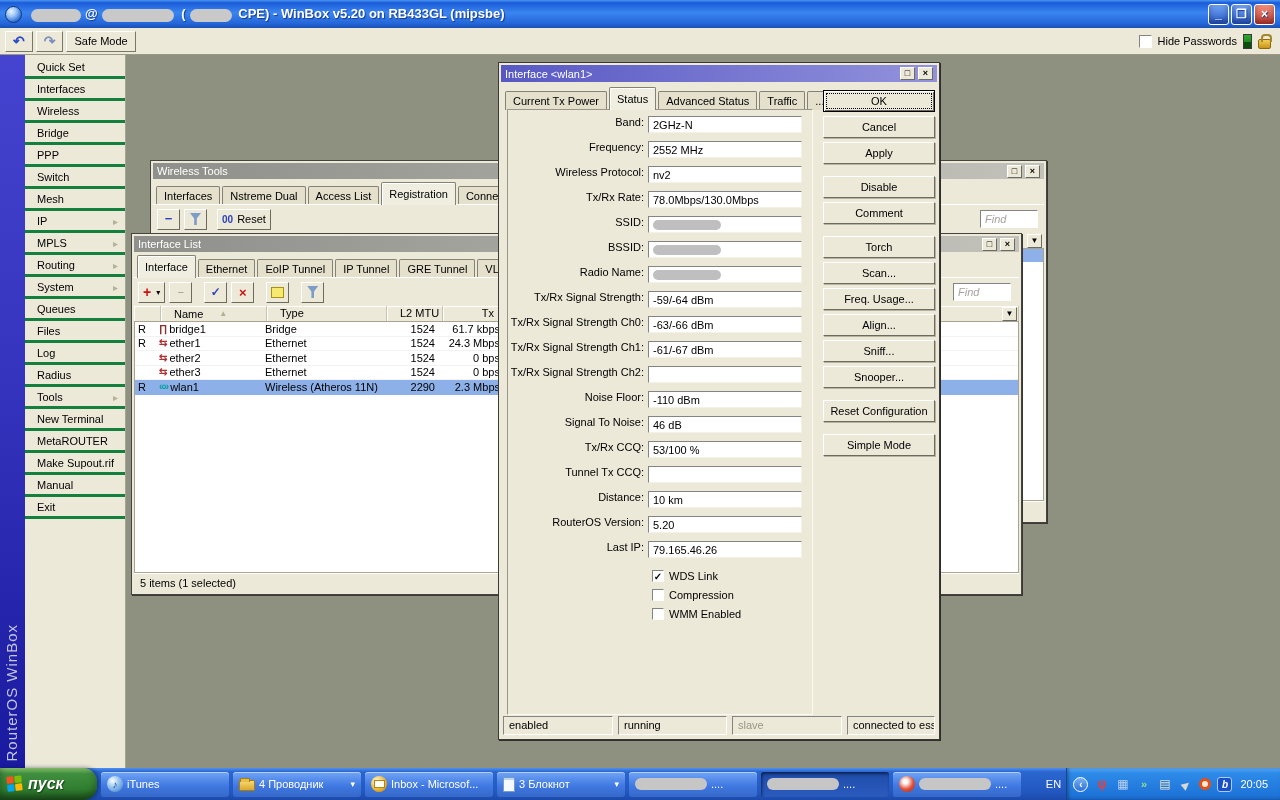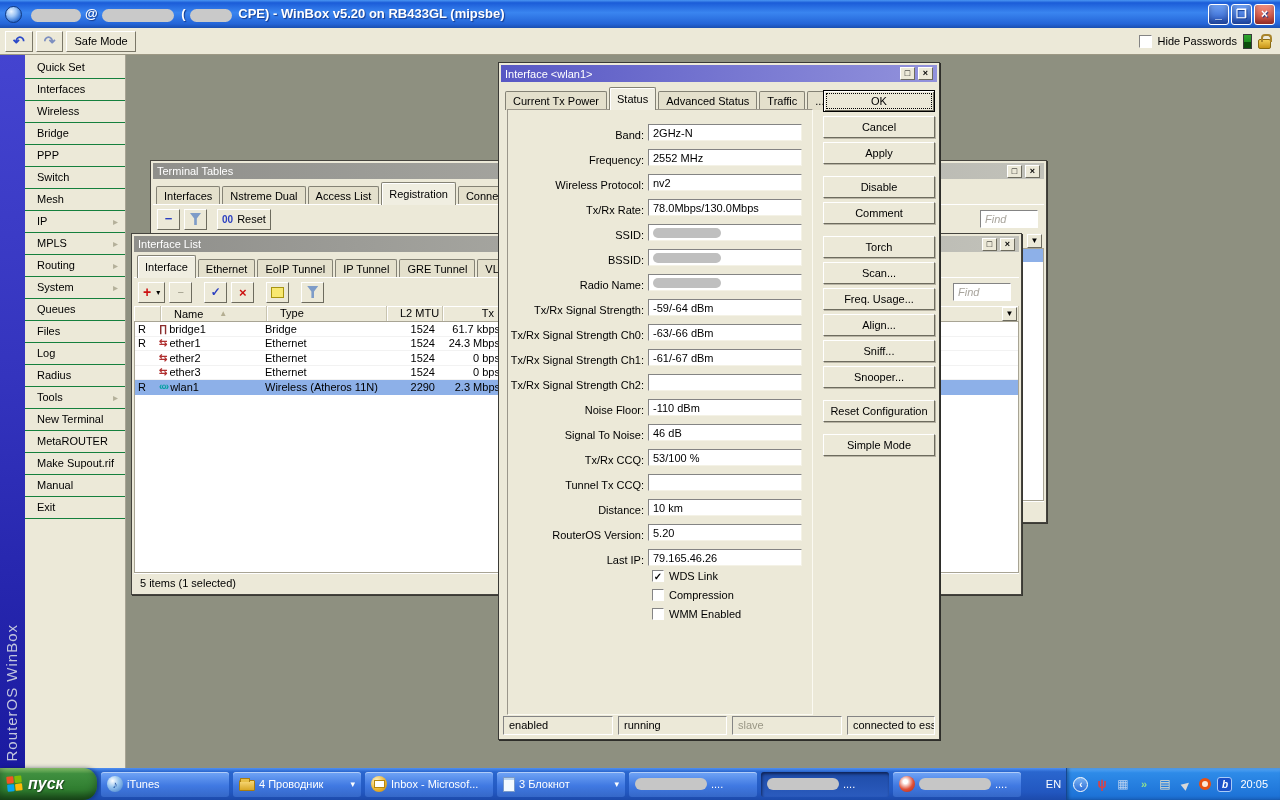--- a/index.html
+++ b/index.html
@@ -38,21 +38,21 @@
   .lock::before{content:"";position:absolute;top:-6px;left:2px;width:7px;height:6px;
     border:2px solid #A8842A;border-bottom:none;border-radius:4px 4px 0 0}
 
   
   .blue-strip{position:absolute;left:0;top:55px;width:25px;height:713px;
     background:linear-gradient(180deg,#4444D0 0%,#3434BE 45%,#1A1AA0 100%)}
   .brand-text{position:absolute;bottom:6px;left:3px;writing-mode:vertical-rl;transform:rotate(180deg);
     color:#C2C6DE;font-size:15px;letter-spacing:1px}
   .sidebar{position:absolute;left:25px;top:55px;width:101px;height:713px;background:#ECE9D8;
     border-right:1px solid #A8A494;padding-top:2px}
-  .menu-item{height:22px;line-height:21px;padding-left:12px;position:relative;border-bottom:1px solid #15803d;cursor:default}
+  .menu-item{height:22px;line-height:21px;padding-left:12px;position:relative;border-bottom:3px solid #15803d;cursor:default}
   .menu-item.has-sub::after{content:"\25B8";position:absolute;right:7px;top:0;color:#B4B09A;font-size:10px}
 
   
   .win{position:absolute;background:#ECE9D8;border:1px solid #45443E;box-shadow:1px 1px 0 #3A3933;
     display:flex;flex-direction:column;padding:2px}
   .win-title{height:16px;background:linear-gradient(90deg,#8F8F8B,#C2C2BA);color:#fff;display:flex;
     align-items:center;padding:0 4px;flex:0 0 auto}
   .win-btns{margin-left:auto;display:flex;gap:3px}
   .wbtn{width:15px;height:13px;background:#ECE9D8;border:1px solid;border-color:#fff #6d6b5e #6d6b5e #fff;
     font-size:9px;line-height:11px;text-align:center;color:#000;font-weight:bold}
@@ -98,21 +98,21 @@
   .wt-selrow{position:absolute;left:0;right:0;top:0;height:13px;background:#8DB0E8}
 
   
   .dialog{position:absolute;left:498px;top:62px;width:442px;height:678px;background:#ECE9D8;
     border:1px solid #3A3A36;box-shadow:1px 1px 0 #2E2E2A;padding:2px;z-index:30}
   .d-title{height:17px;background:linear-gradient(90deg,#5858C4,#9292DC);color:#fff;display:flex;
     align-items:center;padding:0 4px}
   .d-tabs{position:absolute;left:6px;top:23px;right:130px;display:flex;align-items:flex-end;height:24px}
   .fieldbox{position:absolute;left:8px;top:46px;width:306px;height:606px;
     border:1px solid;border-color:#9A968A #FBFAF2 #FBFAF2 #9A968A;padding-top:6px}
-  .frow{display:flex;align-items:flex-end;height:25px;padding-left:2px}
+  .frow{display:flex;align-items:flex-start;height:25px;padding-left:2px}
   .flabel{width:138px;text-align:right;padding-right:4px;white-space:nowrap}
   .finput{width:154px;height:17px;background:#fff;border:1px solid;border-color:#848484 #F4F2E6 #F4F2E6 #848484;
     padding:1px 4px;white-space:nowrap;overflow:hidden;display:flex;align-items:center}
   .finput.redacted::before{content:"";display:inline-block;width:68px;height:10px;background:#BFBFBF;border-radius:5px}
   .lastip-row{}
   .cbrow{display:flex;align-items:center;gap:5px;height:19px;margin-left:144px}
   .cb{width:12px;height:12px;background:#fff;border:1px solid;border-color:#848484 #fff #fff #848484;
     font-size:10px;line-height:11px;text-align:center;color:#000}
   .cb.checked::after{content:"\2713";font-weight:bold}
   .d-btns{position:absolute;left:324px;top:27px;width:112px;display:flex;flex-direction:column;gap:4px}
@@ -291,21 +291,21 @@
       <span>Manual</span>
     </div>
 
     <div class="menu-item">
       <span>Exit</span>
     </div>
   </div>
 
 <div class="win" style="left:150px;top:160px;width:897px;height:363px;z-index:10">
   <div class="win-title">
-    <span>Terminal Tables</span>
+    <span>Wireless Tools</span>
     <span class="win-btns">
       <span class="wbtn">□</span>
       <span class="wbtn">×</span>
     </span>
   </div>
   <div class="tabs">
 
   <span class="tab">Interfaces</span>
       <span class="tab">Nstreme Dual</span>
       <span class="tab">Access List</span>

